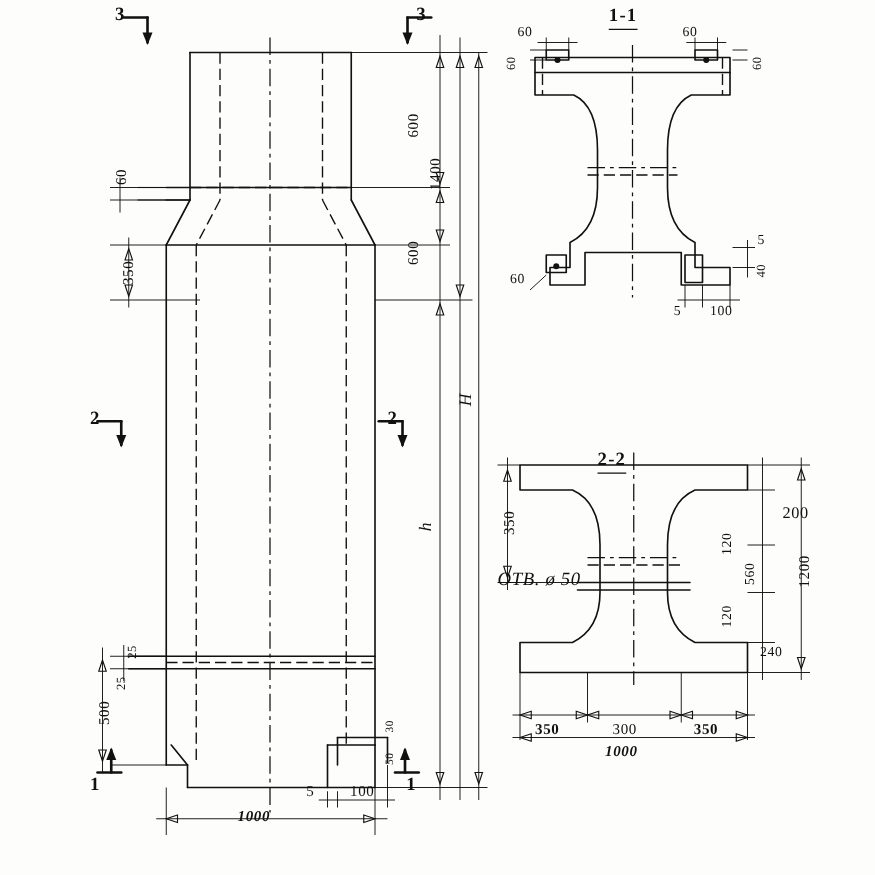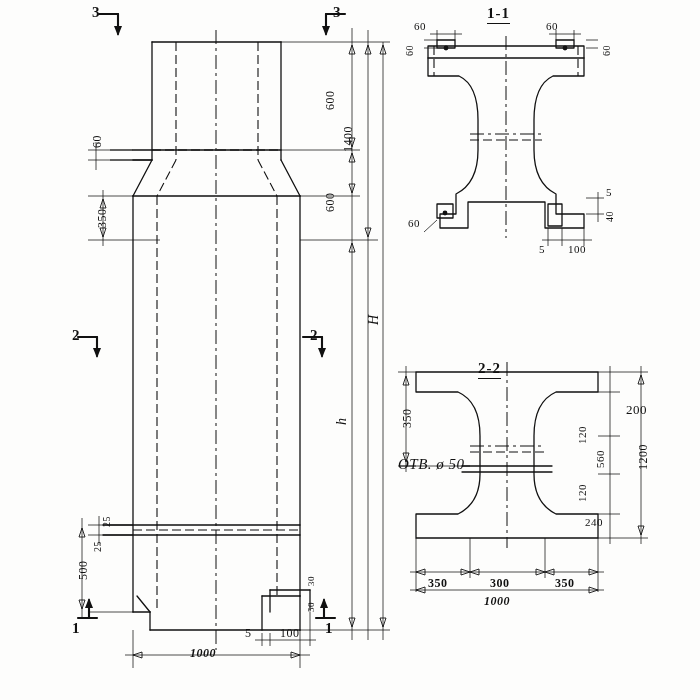--- a/index.html
+++ b/index.html
@@ -289,21 +289,21 @@
 <div class="lbl" style="left:606px;top:186px;font-size:11px;">5</div>
 <div class="lbl vert" style="left:604px;top:222px;transform:rotate(-90deg);font-size:10px;">40</div>
 <div class="lbl" style="left:539px;top:243px;font-size:11px;">5</div>
 <div class="lbl" style="left:568px;top:243px;font-size:11px;">100</div>
 
 <div class="lbl vert" style="left:400px;top:428px;transform:rotate(-90deg);">350</div>
 <div class="lbl" style="left:626px;top:374px;font-size:13px;margin-top:28px;">200</div>
 <div class="lbl vert" style="left:576px;top:444px;transform:rotate(-90deg);font-size:11px;">120</div>
 <div class="lbl vert" style="left:594px;top:468px;transform:rotate(-90deg);font-size:11px;">560</div>
 <div class="lbl vert" style="left:576px;top:502px;transform:rotate(-90deg);font-size:11px;">120</div>
-<div class="lbl" style="left:585px;top:516px;font-size:11px;">240</div>
+<div class="lbl" style="left:608px;top:516px;font-size:11px;">240</div>
 <div class="lbl vert" style="left:636px;top:470px;transform:rotate(-90deg);">1200</div>
 <div class="lbl" style="left:398px;top:456px;font-size:15px;font-style:italic;">OTB. ø 50</div>
 <div class="lbl" style="left:428px;top:576px;font-weight:bold;">350</div>
-<div class="lbl" style="left:490px;top:576px;font-weight:bold;">300</div>
+<div class="lbl" style="left:490px;top:576px;font-weight:normal;">300</div>
 <div class="lbl" style="left:555px;top:576px;font-weight:bold;">350</div>
 <div class="lbl" style="left:484px;top:594px;font-weight:bold;font-style:italic;">1000</div>
 
 </div>
 
 </body></html>

